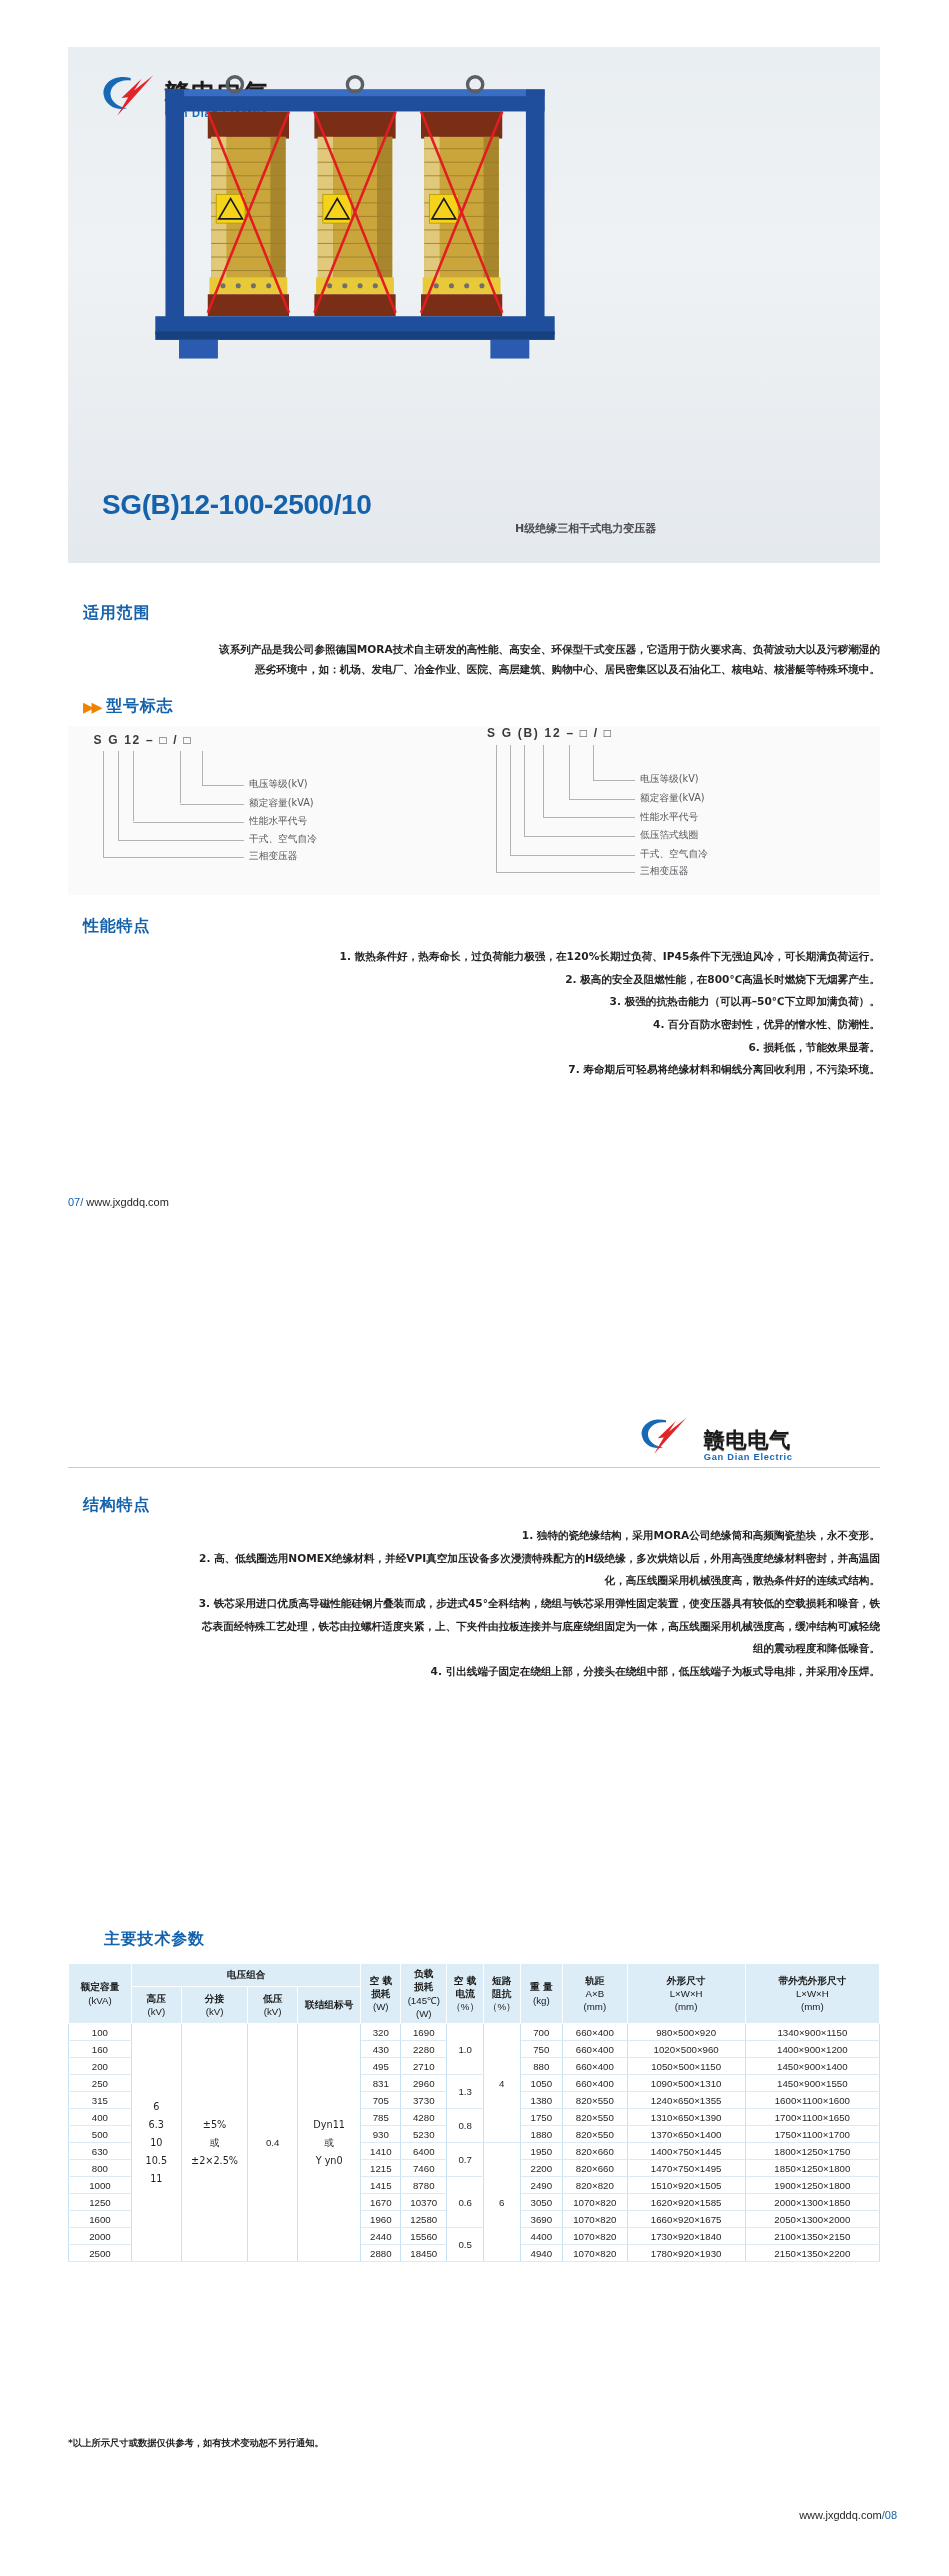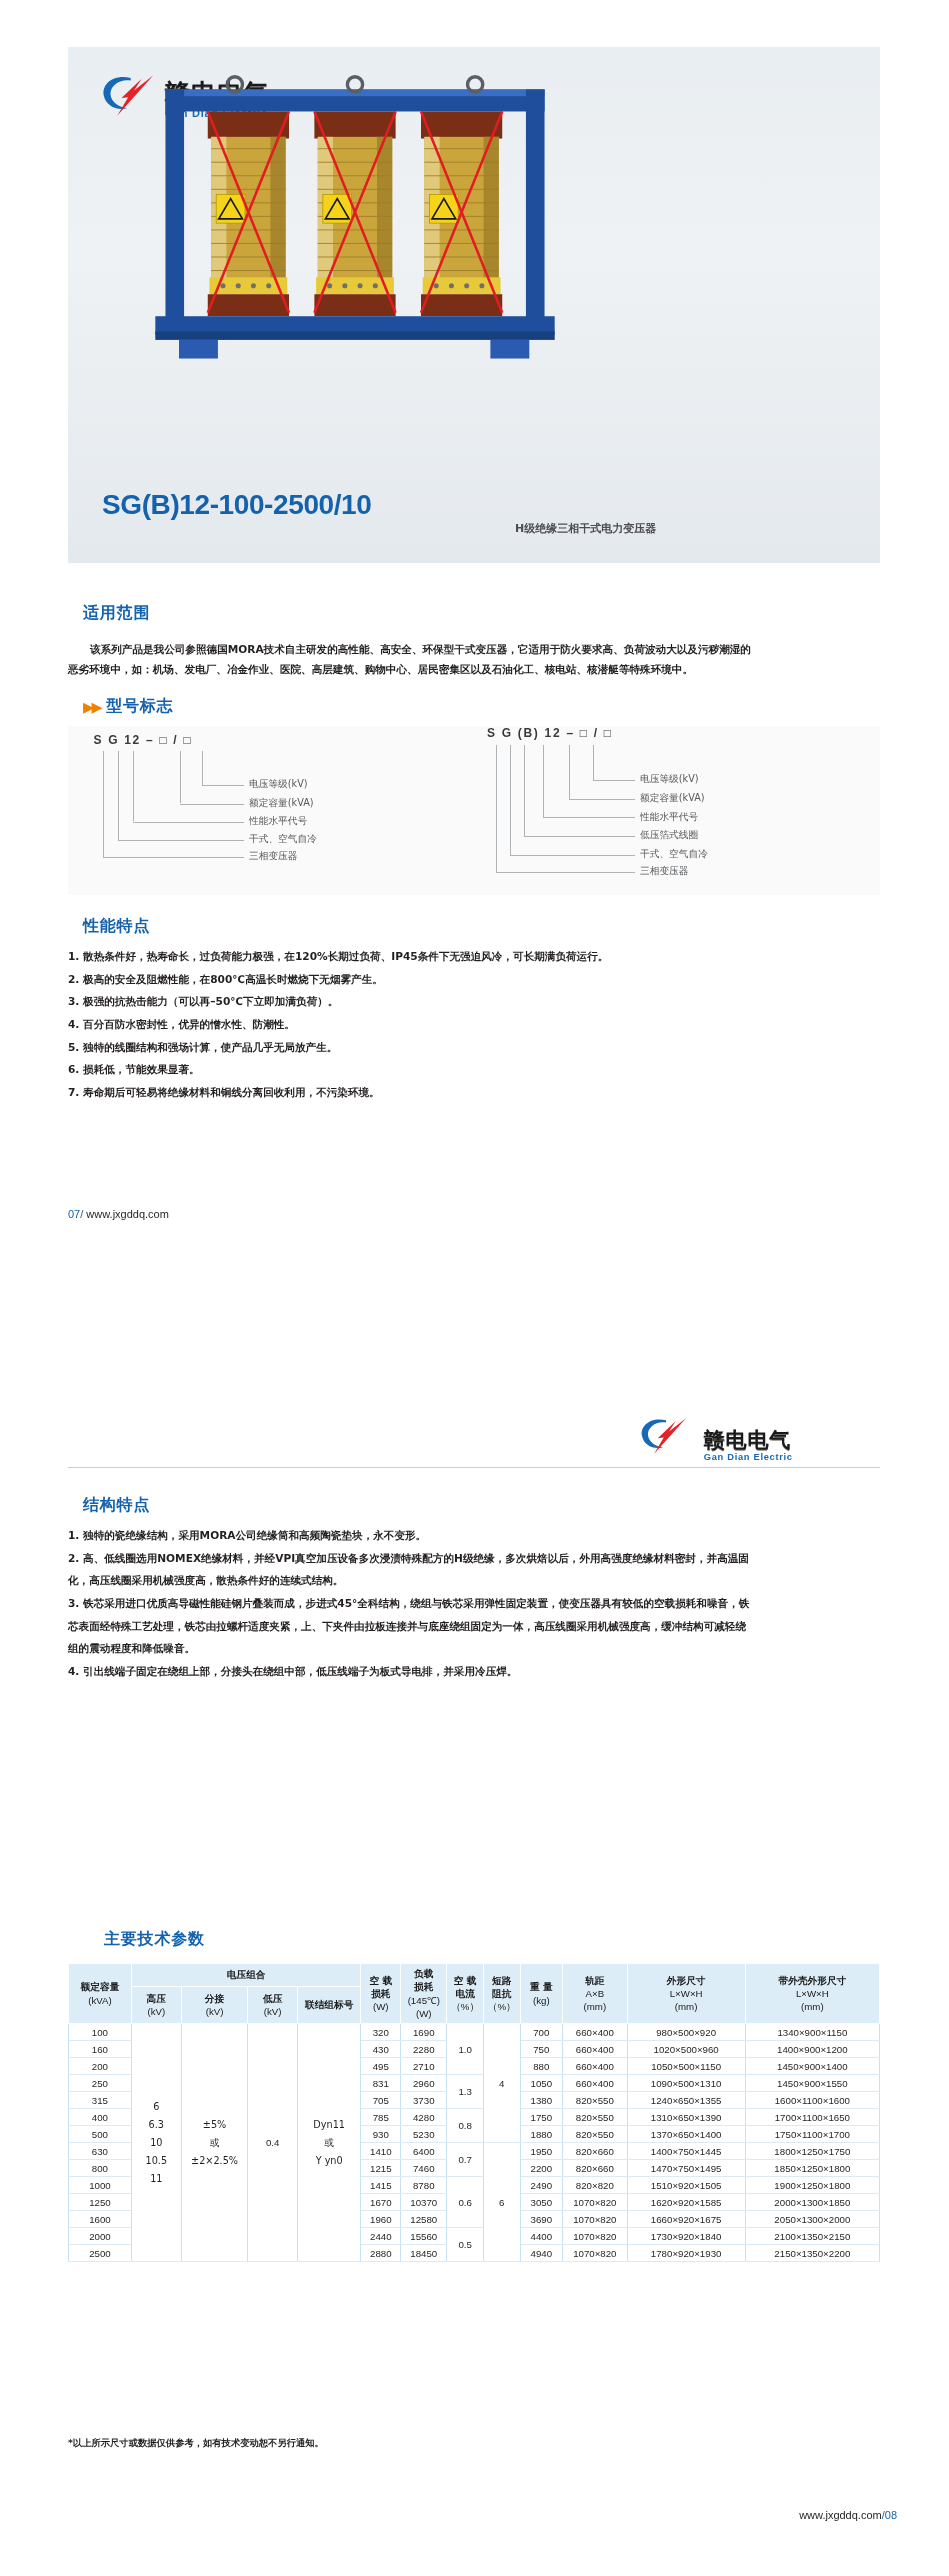--- a/index.html
+++ b/index.html
@@ -50,21 +50,21 @@
     font-family:"DejaVu Sans","Liberation Sans",sans-serif;
   }
 
   .sec-head {
     font-size:16px; font-weight:bold; color:#1462ab;
     font-family:"DejaVu Sans","Liberation Sans",sans-serif;
     letter-spacing:0.8px;
   }
   .body-cn {
     font-family:"DejaVu Sans","Liberation Sans",sans-serif;
-    font-size:10.6px; color:#231f20; font-weight:bold; line-height:1.9;
+    font-size:10.6px; color:#231f20; font-weight:bold; line-height:1.9;text-align:right;
   }
   .sec-head-arrow { display:inline-flex; align-items:center; gap:6px; }
   .arrows { color:#ef8200; font-size:14.4px; letter-spacing:-2.5px; }
 
   
   .model-box {
     position:absolute; background:#fafafa;
   }
   .mdl-code {
     font-family:"Liberation Sans","DejaVu Sans",sans-serif;
@@ -77,21 +77,20 @@
   .vline { position:absolute; width:0.8px; background:#b0b3b6; }
   .hline { position:absolute; height:0.8px; background:#b0b3b6; }
 
   .feat-list { list-style:none; margin:0; padding:0; }
   .feat-list li { margin:0 0 2.5px 0; }
 
   .footer-left {
     position:absolute; left:68px; top:1196px;
     font-size:11px; color:#231f20;
     font-family:"Liberation Sans",sans-serif;
-    margin-top:12px;
   }
   .footer-left span.num { color:#1462ab; }
 
   .page2-rule {
     position:absolute; left:68px; top:1467px; width:812px; height:0.8px; background:#c9cdd1;
   }
   .footer-right {
     position:absolute; right:52px; top:2509px;
     font-size:11px; color:#231f20;
     font-family:"Liberation Sans",sans-serif;
@@ -315,21 +314,20 @@
     <div class="mdl-label" style="position:absolute;left:572px;top:122px;">干式、空气自冷</div>
     <div class="mdl-label" style="position:absolute;left:572px;top:139px;">三相变压器</div>
   </div>
 
   <div style="position:absolute;left:83px;top:916px;" class="sec-head">性能特点</div>
   <ul class="feat-list body-cn" style="position:absolute;left:68px;top:946px;width:812px;">
     <li>1. 散热条件好，热寿命长，过负荷能力极强，在120%长期过负荷、IP45条件下无强迫风冷，可长期满负荷运行。</li>
     <li>2. 极高的安全及阻燃性能，在800℃高温长时燃烧下无烟雾产生。</li>
     <li>3. 极强的抗热击能力（可以再–50℃下立即加满负荷）。</li>
     <li>4. 百分百防水密封性，优异的憎水性、防潮性。</li>
-    <li>5. 独特的线圈结构和强场计算，使产品几乎无局放产生。</li>
     <li>6. 损耗低，节能效果显著。</li>
     <li>7. 寿命期后可轻易将绝缘材料和铜线分离回收利用，不污染环境。</li>
   </ul>
 
   <div class="footer-left">
     <span class="num">07/</span>
     <span>www.jxgddq.com</span>
   </div>
 </div>
 

